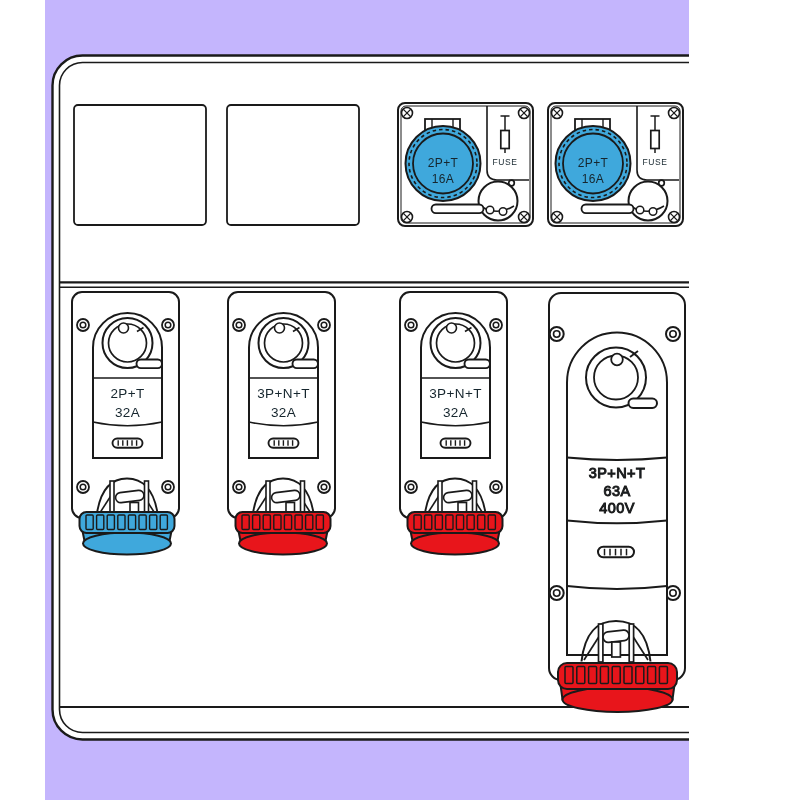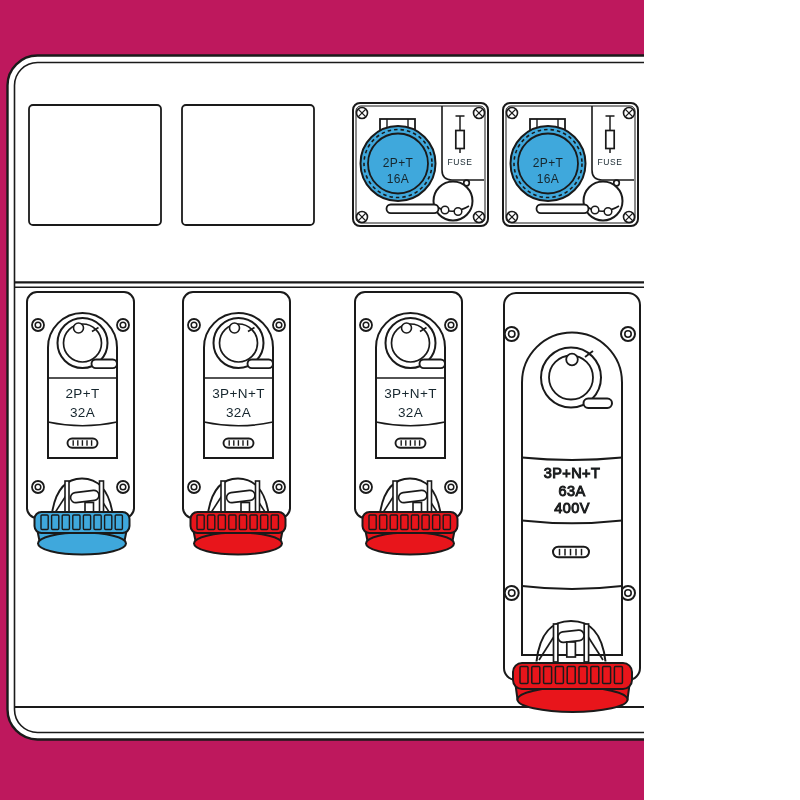--- a/index.html
+++ b/index.html
@@ -1,16 +1,16 @@
 <!DOCTYPE html>
 <html><head>
 <meta charset="utf-8">
 <style>
   html,body{margin:0;padding:0;background:#ffffff;}
-  .stage{position:relative;width:644px;height:800px;background:#be185d;overflow:hidden;}
+  .stage{position:relative;width:644px;height:800px;background:#c4b5fd;overflow:hidden;margin-left:45px;}
   svg{display:block;}
   text{font-family:"Liberation Sans", sans-serif; fill:#16262e; text-anchor:middle;}
   .t-sock{font-size:12px; letter-spacing:.4px;}
   .t-fuse{font-size:8.5px; letter-spacing:.6px;}
   .t-mid{font-size:13.5px; letter-spacing:.4px;}
   .t-big{font-size:14.5px; letter-spacing:.4px;}
 </style>
 </head>
 <body>
 

